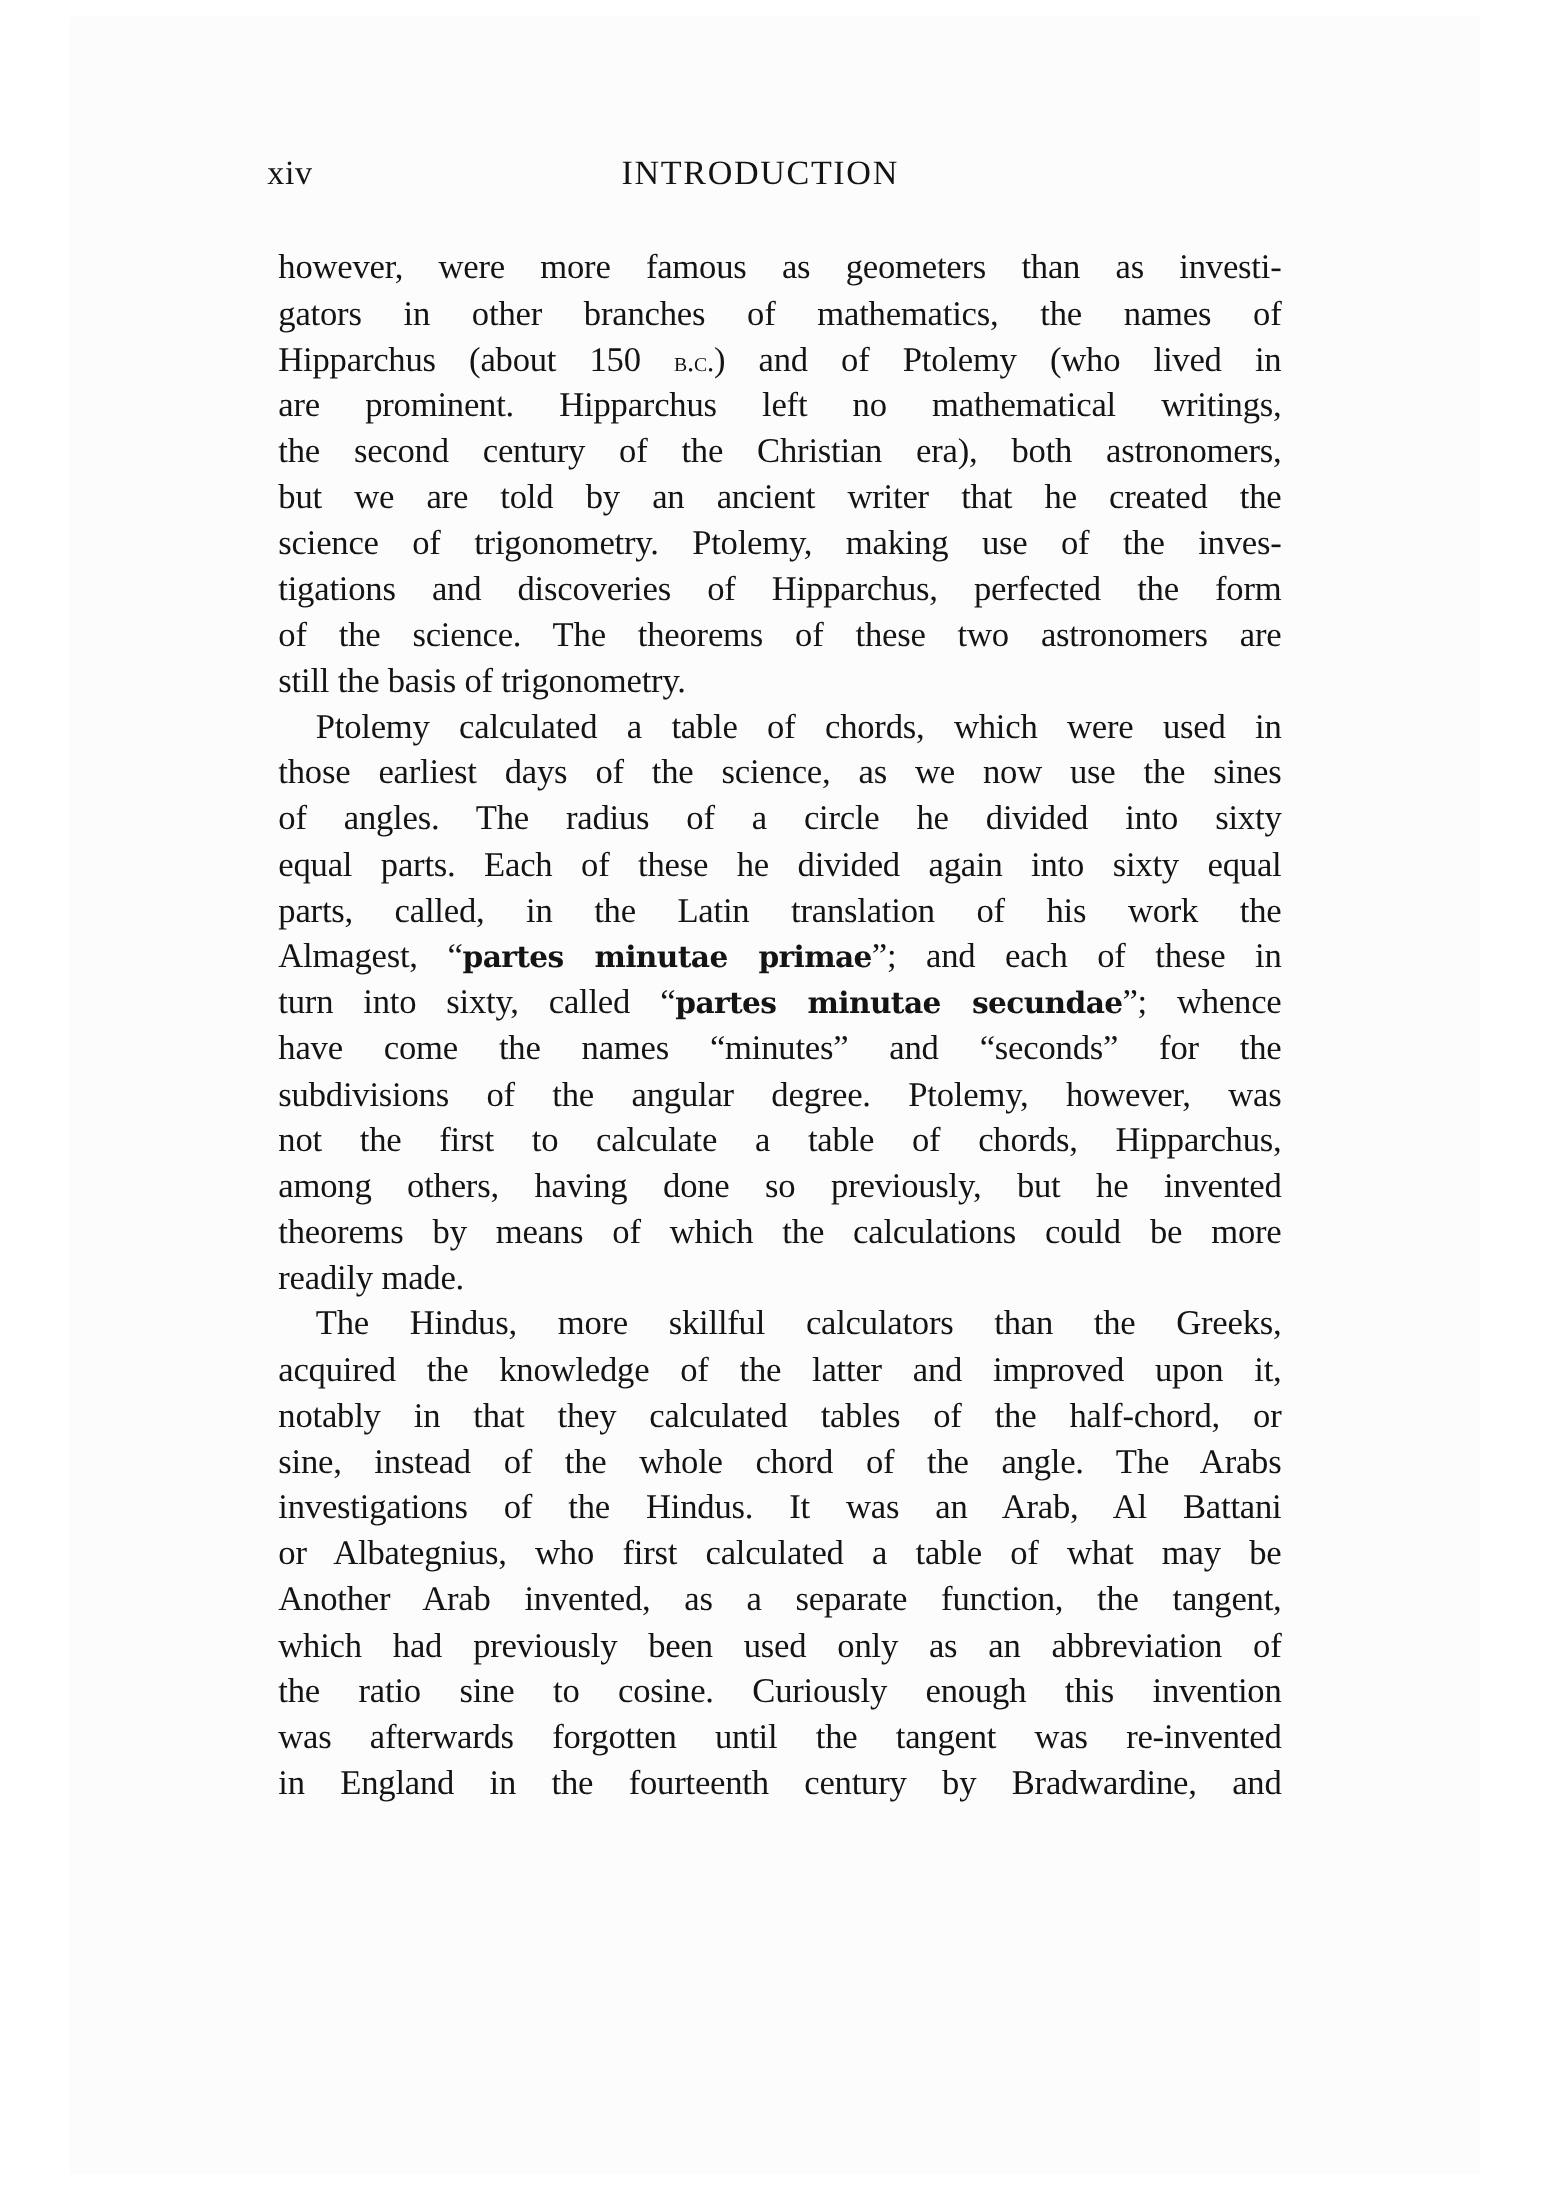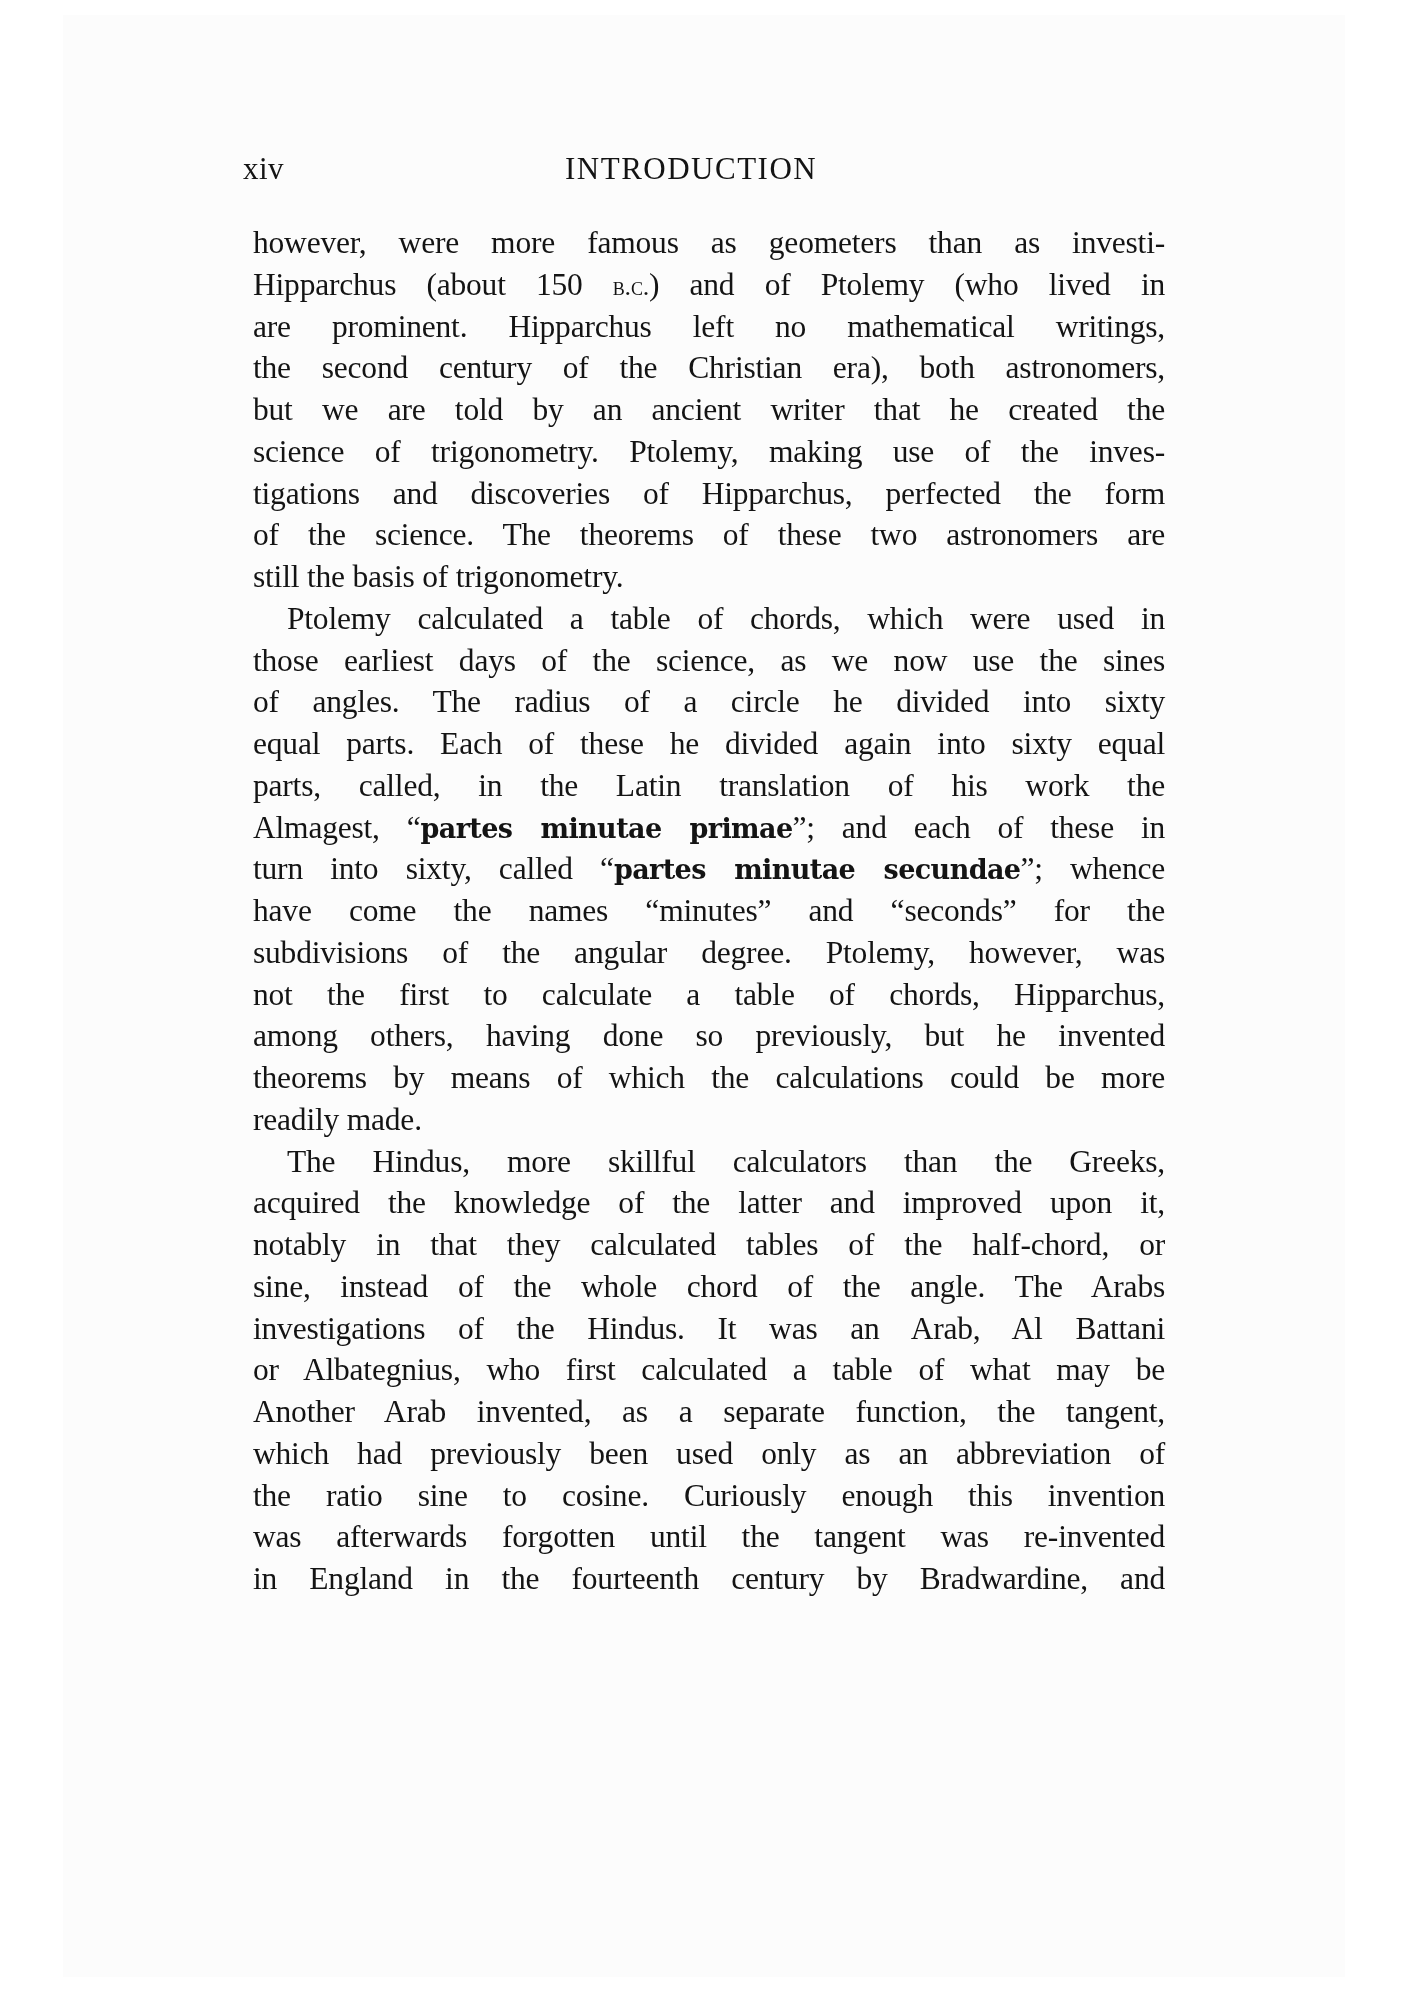--- a/index.html
+++ b/index.html
@@ -18,21 +18,21 @@
     .page {
       position: absolute;
       left: 63px;
       top: 15px;
       width: 1282px;
       height: 1962px;
       background: #fcfcfc;
     }
     .running-head {
       position: absolute;
-      top: 149px;
+      top: 137px;
       left: 243px;
       width: 912px;
       height: 40px;
       font-size: 31px;
       line-height: 40px;
     }
     .folio {
       position: absolute;
       left: 0;
       top: 0;
@@ -97,20 +97,23 @@
   <span class="folio">xiv</span>
   <span class="head-title">INTRODUCTION</span>
 </div>
 
 <div class="body-text" id="body-text">
     <div>
       <div class="line">
         <span class="txt"><span>however, were more famous as geometers than as investi-</span></span>
       </div>
       <div class="line">
+        <span class="txt"><span>gators in other branches of mathematics, the names of</span></span>
+      </div>
+      <div class="line">
         <span class="txt"><span>Hipparchus (about 150 </span><span class="smallcaps">b.c.</span><span>) and of Ptolemy (who lived in</span></span>
       </div>
       <div class="line">
         <span class="txt"><span>are prominent. Hipparchus left no mathematical writings,</span></span>
       </div>
       <div class="line">
         <span class="txt"><span>the second century of the Christian era), both astronomers,</span></span>
       </div>
       <div class="line">
         <span class="txt"><span>but we are told by an ancient writer that he created the</span></span>

